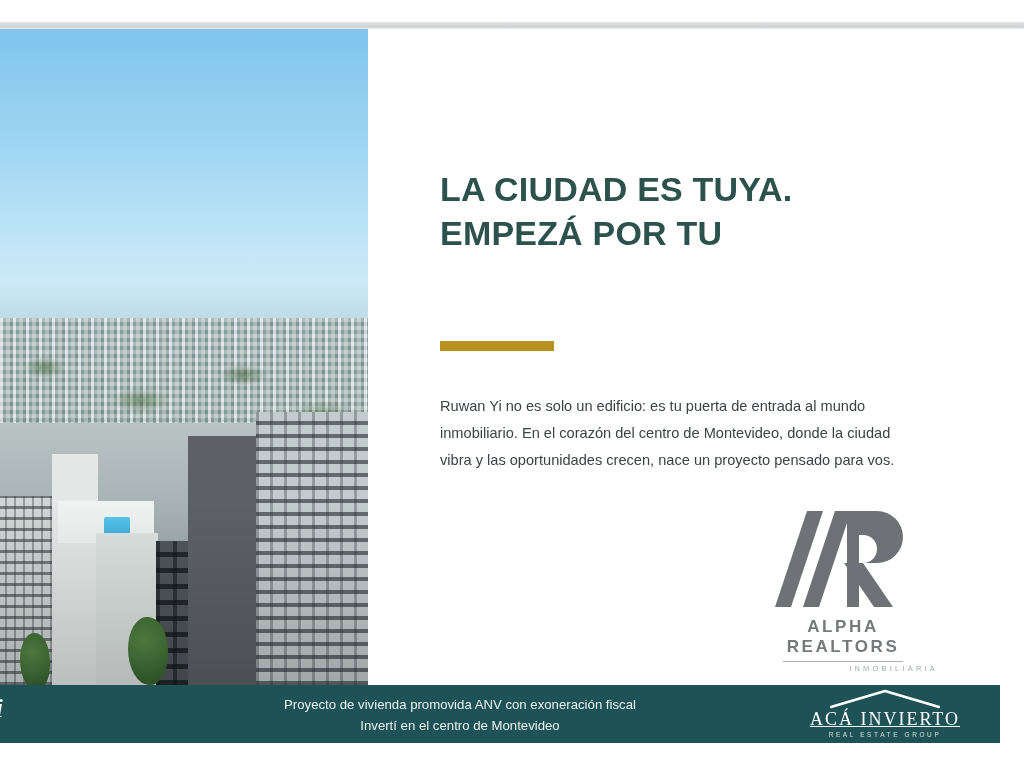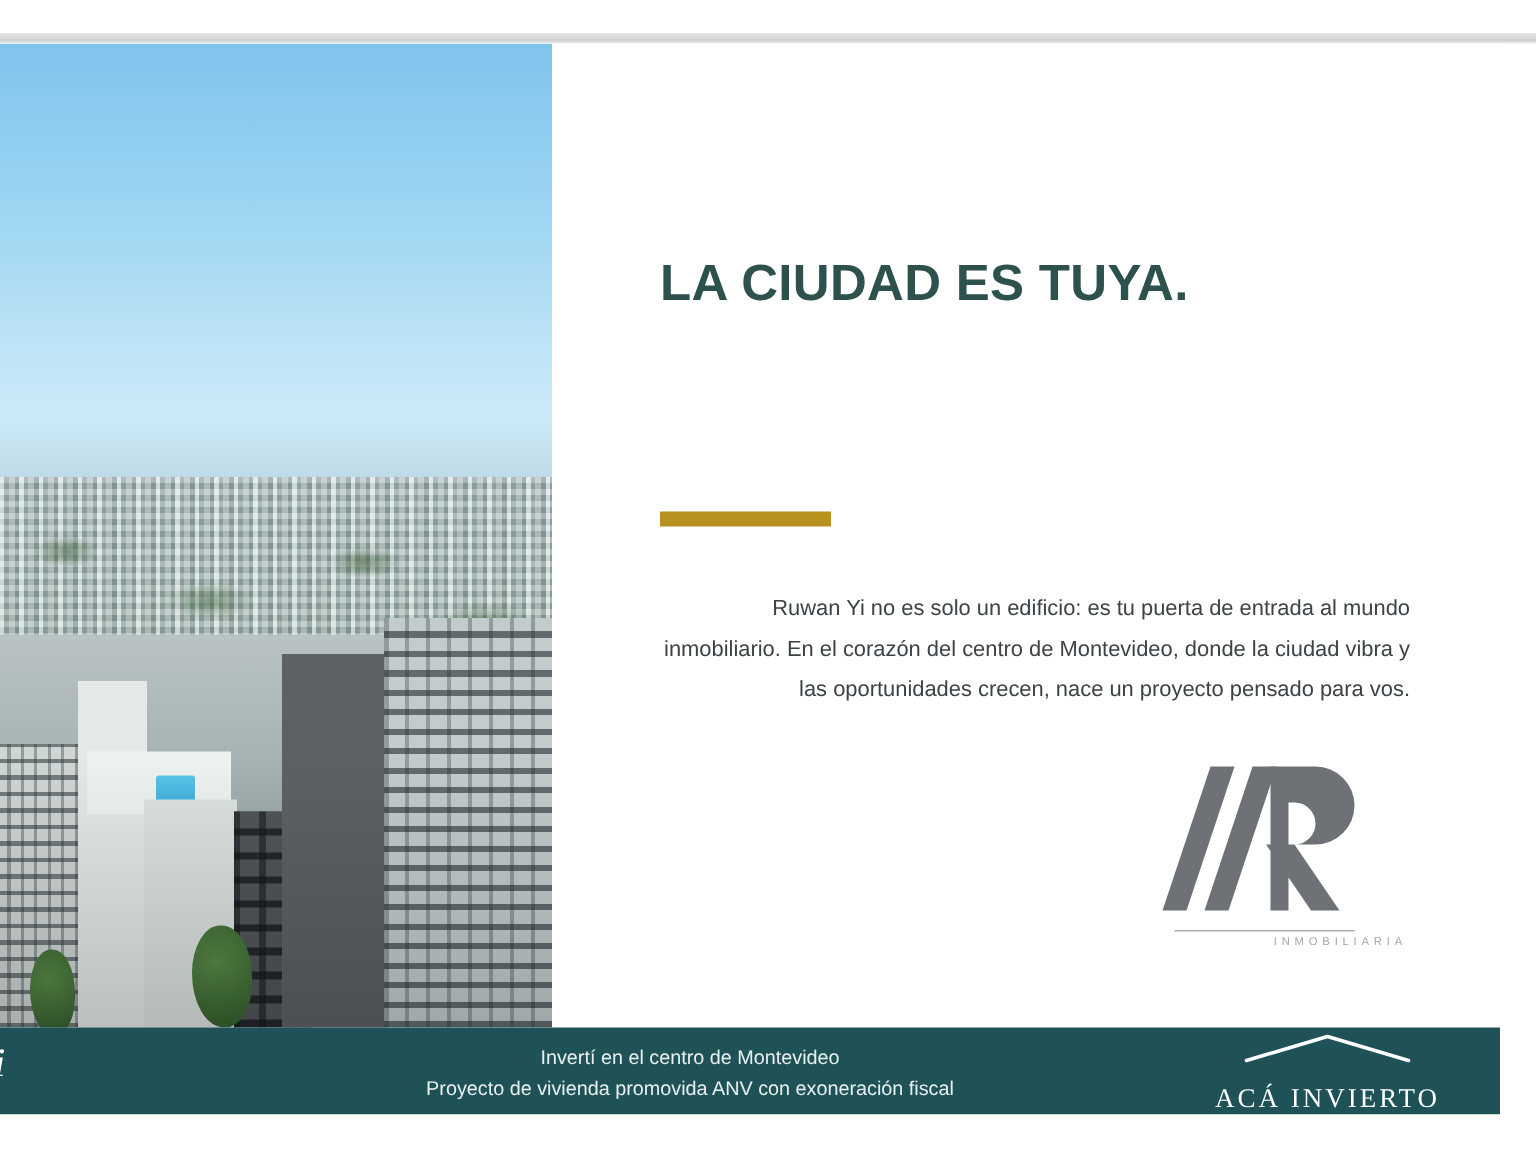--- a/index.html
+++ b/index.html
@@ -173,21 +173,21 @@
 
   .body-copy {
     position: absolute;
     left: 72px;
     top: 364px;
     width: 500px;
     color: #3c4246;
     font-size: 14.6px;
     line-height: 1.84;
   }
-  .body-copy p { margin: 0 0 22px 0; text-align: right; }
+  .body-copy p { margin: 0 16px 22px 0; }
   .body-copy p:last-child { margin-bottom: 0; }
 
   
   .watermark {
     position: absolute;
     left: 380px;
     top: 478px;
     width: 190px;
     text-align: center;
     opacity: .82;
@@ -252,24 +252,25 @@
   .band-logo {
     position: absolute;
     right: 20px; top: 4px;
     width: 190px;
     text-align: center;
     color: #ffffff;
   }
   .bl-roof { display: block; line-height: 0; }
   .bl-name {
     display: block;
-    margin-top: 13px;
+    margin-top: 0;
     font-family: "Liberation Serif", serif;
     font-size: 18px;
     letter-spacing: 2px;
+    text-decoration: underline;
   }
   .bl-sub {
     display: block;
     margin-top: 1px;
     font-size: 6.5px;
     letter-spacing: 2.6px;
     color: #cfe0de;
   }
 </style>
 </head>
@@ -301,51 +302,53 @@
         <div class="tree-fore" style="left:20px;  top:80%;  width:30px;  height:22%;"></div>
       </div>
 
       <div class="photo-shadow"></div>
     </div>
 
     <div class="content">
 
       <div class="headline">
         <span class="hl-line">LA CIUDAD ES TUYA.</span>
+        <span class="hl-line">EMPEZÁ POR TU</span>
       </div>
 
       <div class="accent-rule"></div>
 
       <div class="body-copy">
         <p>Ruwan Yi no es solo un edificio: es tu puerta de entrada al mundo inmobiliario. En el corazón del centro de Montevideo, donde la ciudad vibra y las oportunidades crecen, nace un proyecto pensado para vos.</p>
       </div>
 
       <div class="watermark">
         <span class="wm-mark">
           <svg width="140" height="104" viewBox="0 0 140 104" aria-hidden="true">
             <g fill="#4f5458">
               <polygon points="2,100 34,4 50,4 18,100"></polygon>
               <polygon points="30,100 62,4 78,4 46,100"></polygon>
               <path d="M74 4 h30 a26 26 0 0 1 0 52 h-14 l30 44 h-19 L71 56 h19 a14 14 0 0 0 0-28 H86 v72 H74 Z"></path>
             </g>
           </svg>
         </span>
+        <span class="wm-name">ALPHA REALTORS</span>
         <span class="wm-rule"></span>
         <span class="wm-sub">INMOBILIARIA</span>
       </div>
 
     </div>
 
     <div class="band">
 
       <div class="band-brand">Yi</div>
 
       <div class="band-center">
+        <span>Proyecto de vivienda promovida ANV con exoneración fiscal</span>
         <span>Invertí en el centro de Montevideo</span>
-        <span>Proyecto de vivienda promovida ANV con exoneración fiscal</span>
       </div>
 
       <div class="band-logo">
         <span class="bl-roof">
           <svg width="120" height="20" viewBox="0 0 120 20" aria-hidden="true">
             <polyline points="6,18 60,2 114,18" fill="none" stroke="#ffffff" stroke-width="2.4" stroke-linecap="round" stroke-linejoin="round"></polyline>
           </svg>
         </span>
         <span class="bl-name">ACÁ INVIERTO</span>
         <span class="bl-sub">REAL ESTATE GROUP</span>

